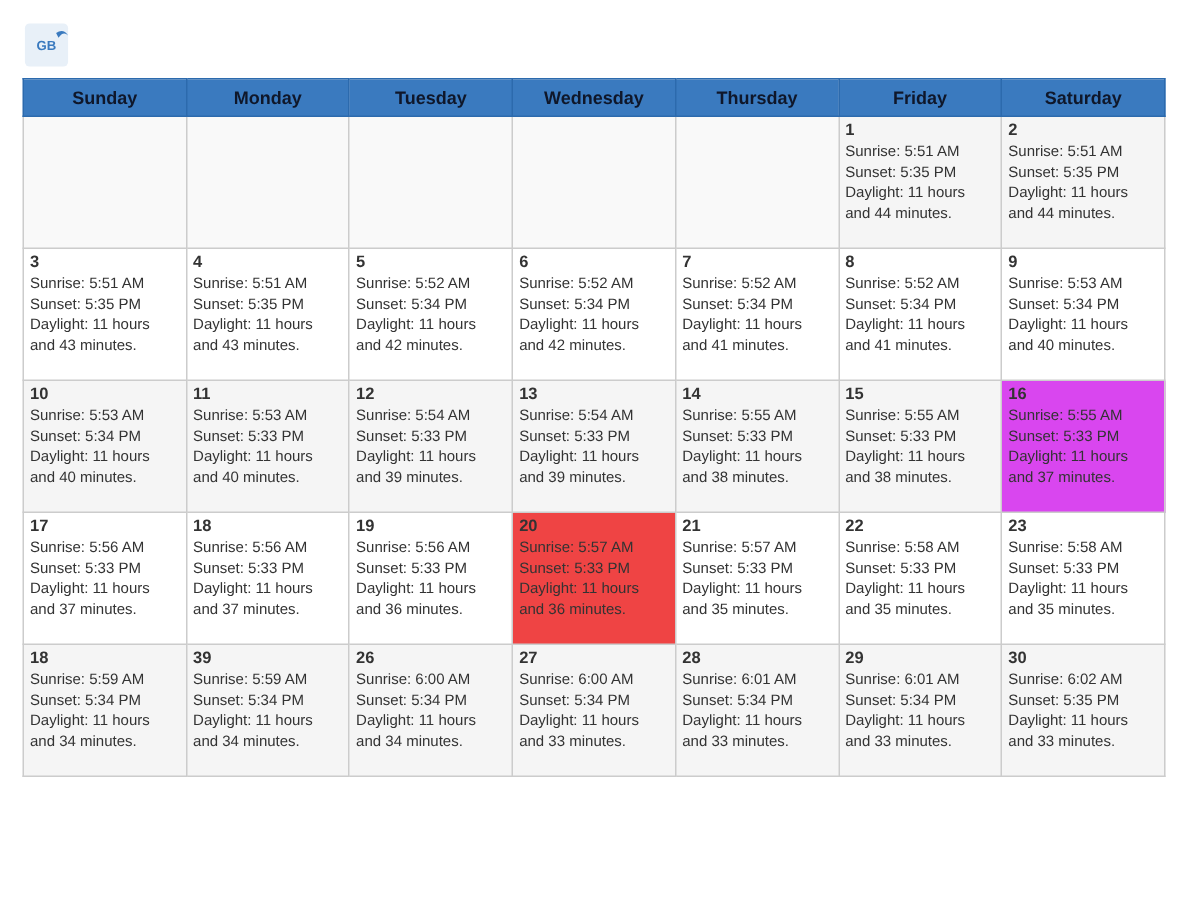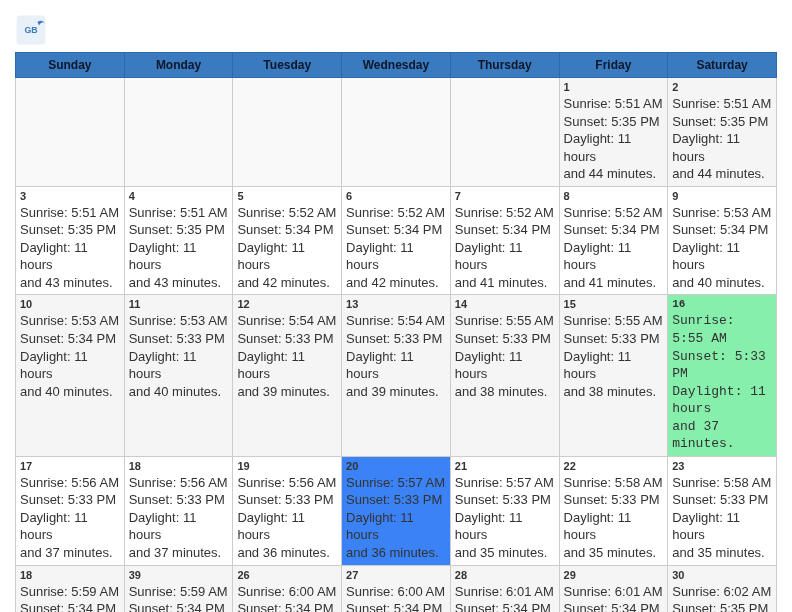--- a/index.html
+++ b/index.html
@@ -79,21 +79,21 @@
     .calendar tr:nth-child(even) td {
       background: #fff;
     }
     .day-number {
       font-size: 11px;
       font-weight: bold;
       display: block;
       margin-bottom: 2px;
     }
     .day-info {
-      font-size: 13px;
+      font-size: 10px;
       line-height: 1.35;
       color: #333;
     }
     .empty-cell {
       background: #f9f9f9 !important;
     }
   </style>
 </head>
 <body>
 
@@ -237,21 +237,21 @@
 Daylight: 11 hours
 and 38 minutes.</div>
           </td>
           <td style="background: rgb(245, 245, 245);">
             <span class="day-number">15</span>
             <div class="day-info" style="white-space: pre-line;">Sunrise: 5:55 AM
 Sunset: 5:33 PM
 Daylight: 11 hours
 and 38 minutes.</div>
           </td>
-          <td style="background: #86efac; font-family: Liberation Mono, monospace;">
+          <td style="background: #d946ef;">
             <span class="day-number">16</span>
             <div class="day-info" style="white-space: pre-line;">Sunrise: 5:55 AM
 Sunset: 5:33 PM
 Daylight: 11 hours
 and 37 minutes.</div>
           </td>
         </tr>
         <tr>
           <td style="background: rgb(255, 255, 255);">
             <span class="day-number">17</span>
@@ -267,21 +267,21 @@
 Daylight: 11 hours
 and 37 minutes.</div>
           </td>
           <td style="background: rgb(255, 255, 255);">
             <span class="day-number">19</span>
             <div class="day-info" style="white-space: pre-line;">Sunrise: 5:56 AM
 Sunset: 5:33 PM
 Daylight: 11 hours
 and 36 minutes.</div>
           </td>
-          <td style="background: #3b82f6;">
+          <td style="background: #ef4444;">
             <span class="day-number">20</span>
             <div class="day-info" style="white-space: pre-line;">Sunrise: 5:57 AM
 Sunset: 5:33 PM
 Daylight: 11 hours
 and 36 minutes.</div>
           </td>
           <td style="background: rgb(255, 255, 255);">
             <span class="day-number">21</span>
             <div class="day-info" style="white-space: pre-line;">Sunrise: 5:57 AM
 Sunset: 5:33 PM

